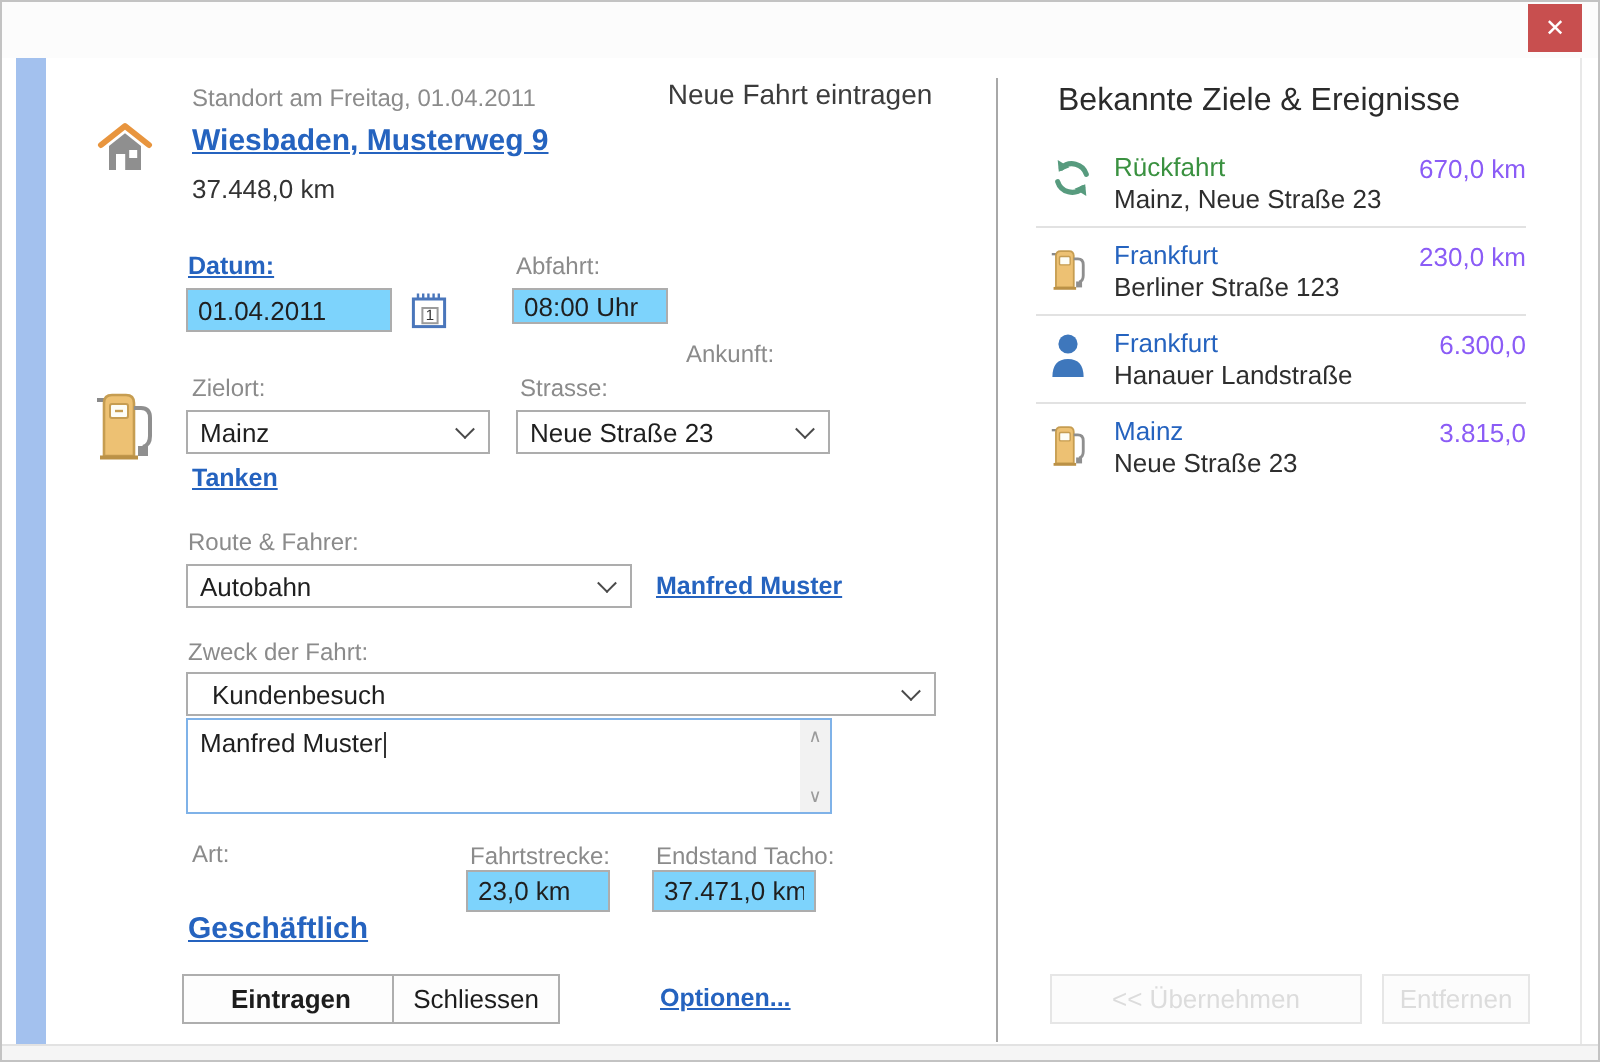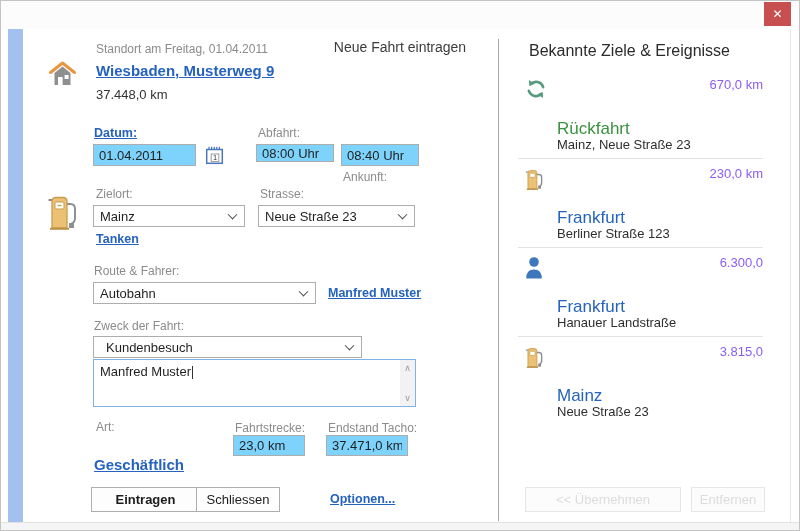--- a/index.html
+++ b/index.html
@@ -58,21 +58,21 @@
   .scroll-arrow.up { top:3px; } .scroll-arrow.down { bottom:3px; }
 
   
   .panel-title { position:absolute; left:528px; top:41px; font-size:16px; color:#2b2b2b; }
   .dest-list { position:absolute; left:517px; top:69px; width:245px; }
   .dest-row { display:flex; align-items:flex-start; padding:6px 0 6px 0;
     border-bottom:1px solid #e2e2e2; cursor:default; }
   .dest-row:last-child { border-bottom:none; }
   .dest-icon { width:39px; padding-top:2px; flex:0 0 39px; display:flex; justify-content:flex-start; padding-left:7px; box-sizing:border-box; }
   .dest-texts { flex:1; min-width:0; }
-  .dest-title { font-size:17px; line-height:15px;margin-top:45px; }
+  .dest-title { font-size:13px; line-height:15px; }
   .dest-title.green { color:#3a9140; }
   .dest-title.blue { color:#2563bf; }
   .dest-sub { font-size:13px; color:#2e2e2e; line-height:15px; margin-top:1px; }
   .dest-val { font-size:13px; color:#8b5cf6; white-space:nowrap; padding-top:1px; }
 </style>
 </head>
 <body>
 
 <div class="window">
 
@@ -107,21 +107,20 @@
     <svg width="19" height="19" viewBox="0 0 19 19">
       <path d="M4 3.5 V0.8 M6.6 3.5 V0.8 M9.2 3.5 V0.8 M11.8 3.5 V0.8 M14.4 3.5 V0.8" stroke="#4a76bb" stroke-width="1.2"></path>
       <rect x="1.7" y="3.5" width="15.6" height="13.8" fill="#fff" stroke="#4a76bb" stroke-width="1.5"></rect>
       <rect x="6.2" y="8" width="7.6" height="7.6" fill="#fff" stroke="#9b9b9b" stroke-width="1"></rect>
       <text x="10" y="14" font-size="7.5" text-anchor="middle" fill="#333" font-family="Liberation Sans, sans-serif">1</text>
     </svg>
   </span>
   <div class="lbl" style="left:257px; top:125px;">Abfahrt:</div>
   <input class="inp" style="left: 255px; top: 143px; width: 78px; height: 18px;" value="08:00 Uhr">
   <div class="lbl" style="left:342px; top:125px;margin-top:44px;">Ankunft:</div>
-  <input class="inp" style="left: 340px; top: 143px; width: 78px; height: 22px;" value="08:40 Uhr">
 
   <span class="abs" style="left:46px; top:193px;">
     <svg width="32" height="37" viewBox="0 0 32 37">
       <line x1="1.5" y1="6" x2="6" y2="6" stroke="#8a8a8a" stroke-width="2"></line>
       <path d="M5 34 V7.5 q0-4 4-4 h7 q4 0 4 4 V34 Z" fill="#edc173" stroke="#c69d51" stroke-width="1.3"></path>
       <rect x="8" y="8" width="9" height="7" rx="1" fill="#fdfdf6" stroke="#c69d51" stroke-width="1"></rect>
       <line x1="10.5" y1="11.5" x2="14.5" y2="11.5" stroke="#c69d51" stroke-width="1.2"></line>
       <path d="M20 10 h3.5 q4.5 0 4.5 5 v9 q0 4.5 -3.5 5.5" fill="none" stroke="#8f8f8f" stroke-width="2"></path>
       <rect x="22" y="29" width="5" height="5" fill="#8f8f8f"></rect>
       <line x1="3" y1="34.8" x2="22" y2="34.8" stroke="#bb9146" stroke-width="2"></line>
@@ -140,21 +139,21 @@
   <a class="lnk abs" style="left:95px; top:231px; font-size:12.5px;">Tanken</a>
 
   <div class="lbl" style="left:93px; top:263px;">Route &amp; Fahrer:</div>
   <div class="dd" style="left:92px; top:281px; width:223px; height:22px;">
     <span>Autobahn</span>
     <span class="chev"></span>
   </div>
   <a class="lnk abs" style="left:327px; top:285px; font-size:12.5px;">Manfred Muster</a>
 
   <div class="lbl" style="left:93px; top:318px;">Zweck der Fahrt:</div>
-  <div class="dd" style="left:92px; top:335px; width:269px; height:22px;padding-left:12px;">
+  <div class="dd" style="left:92px; top:335px; width:375px; height:22px;padding-left:12px;">
     <span>Kundenbesuch</span>
     <span class="chev"></span>
   </div>
   <div class="notes">
     <div class="notes-text">Manfred Muster</div>
     <div class="notes-scroll">
       <div class="scroll-arrow up">∧</div>
       <div class="scroll-arrow down">∨</div>
     </div>
   </div>

